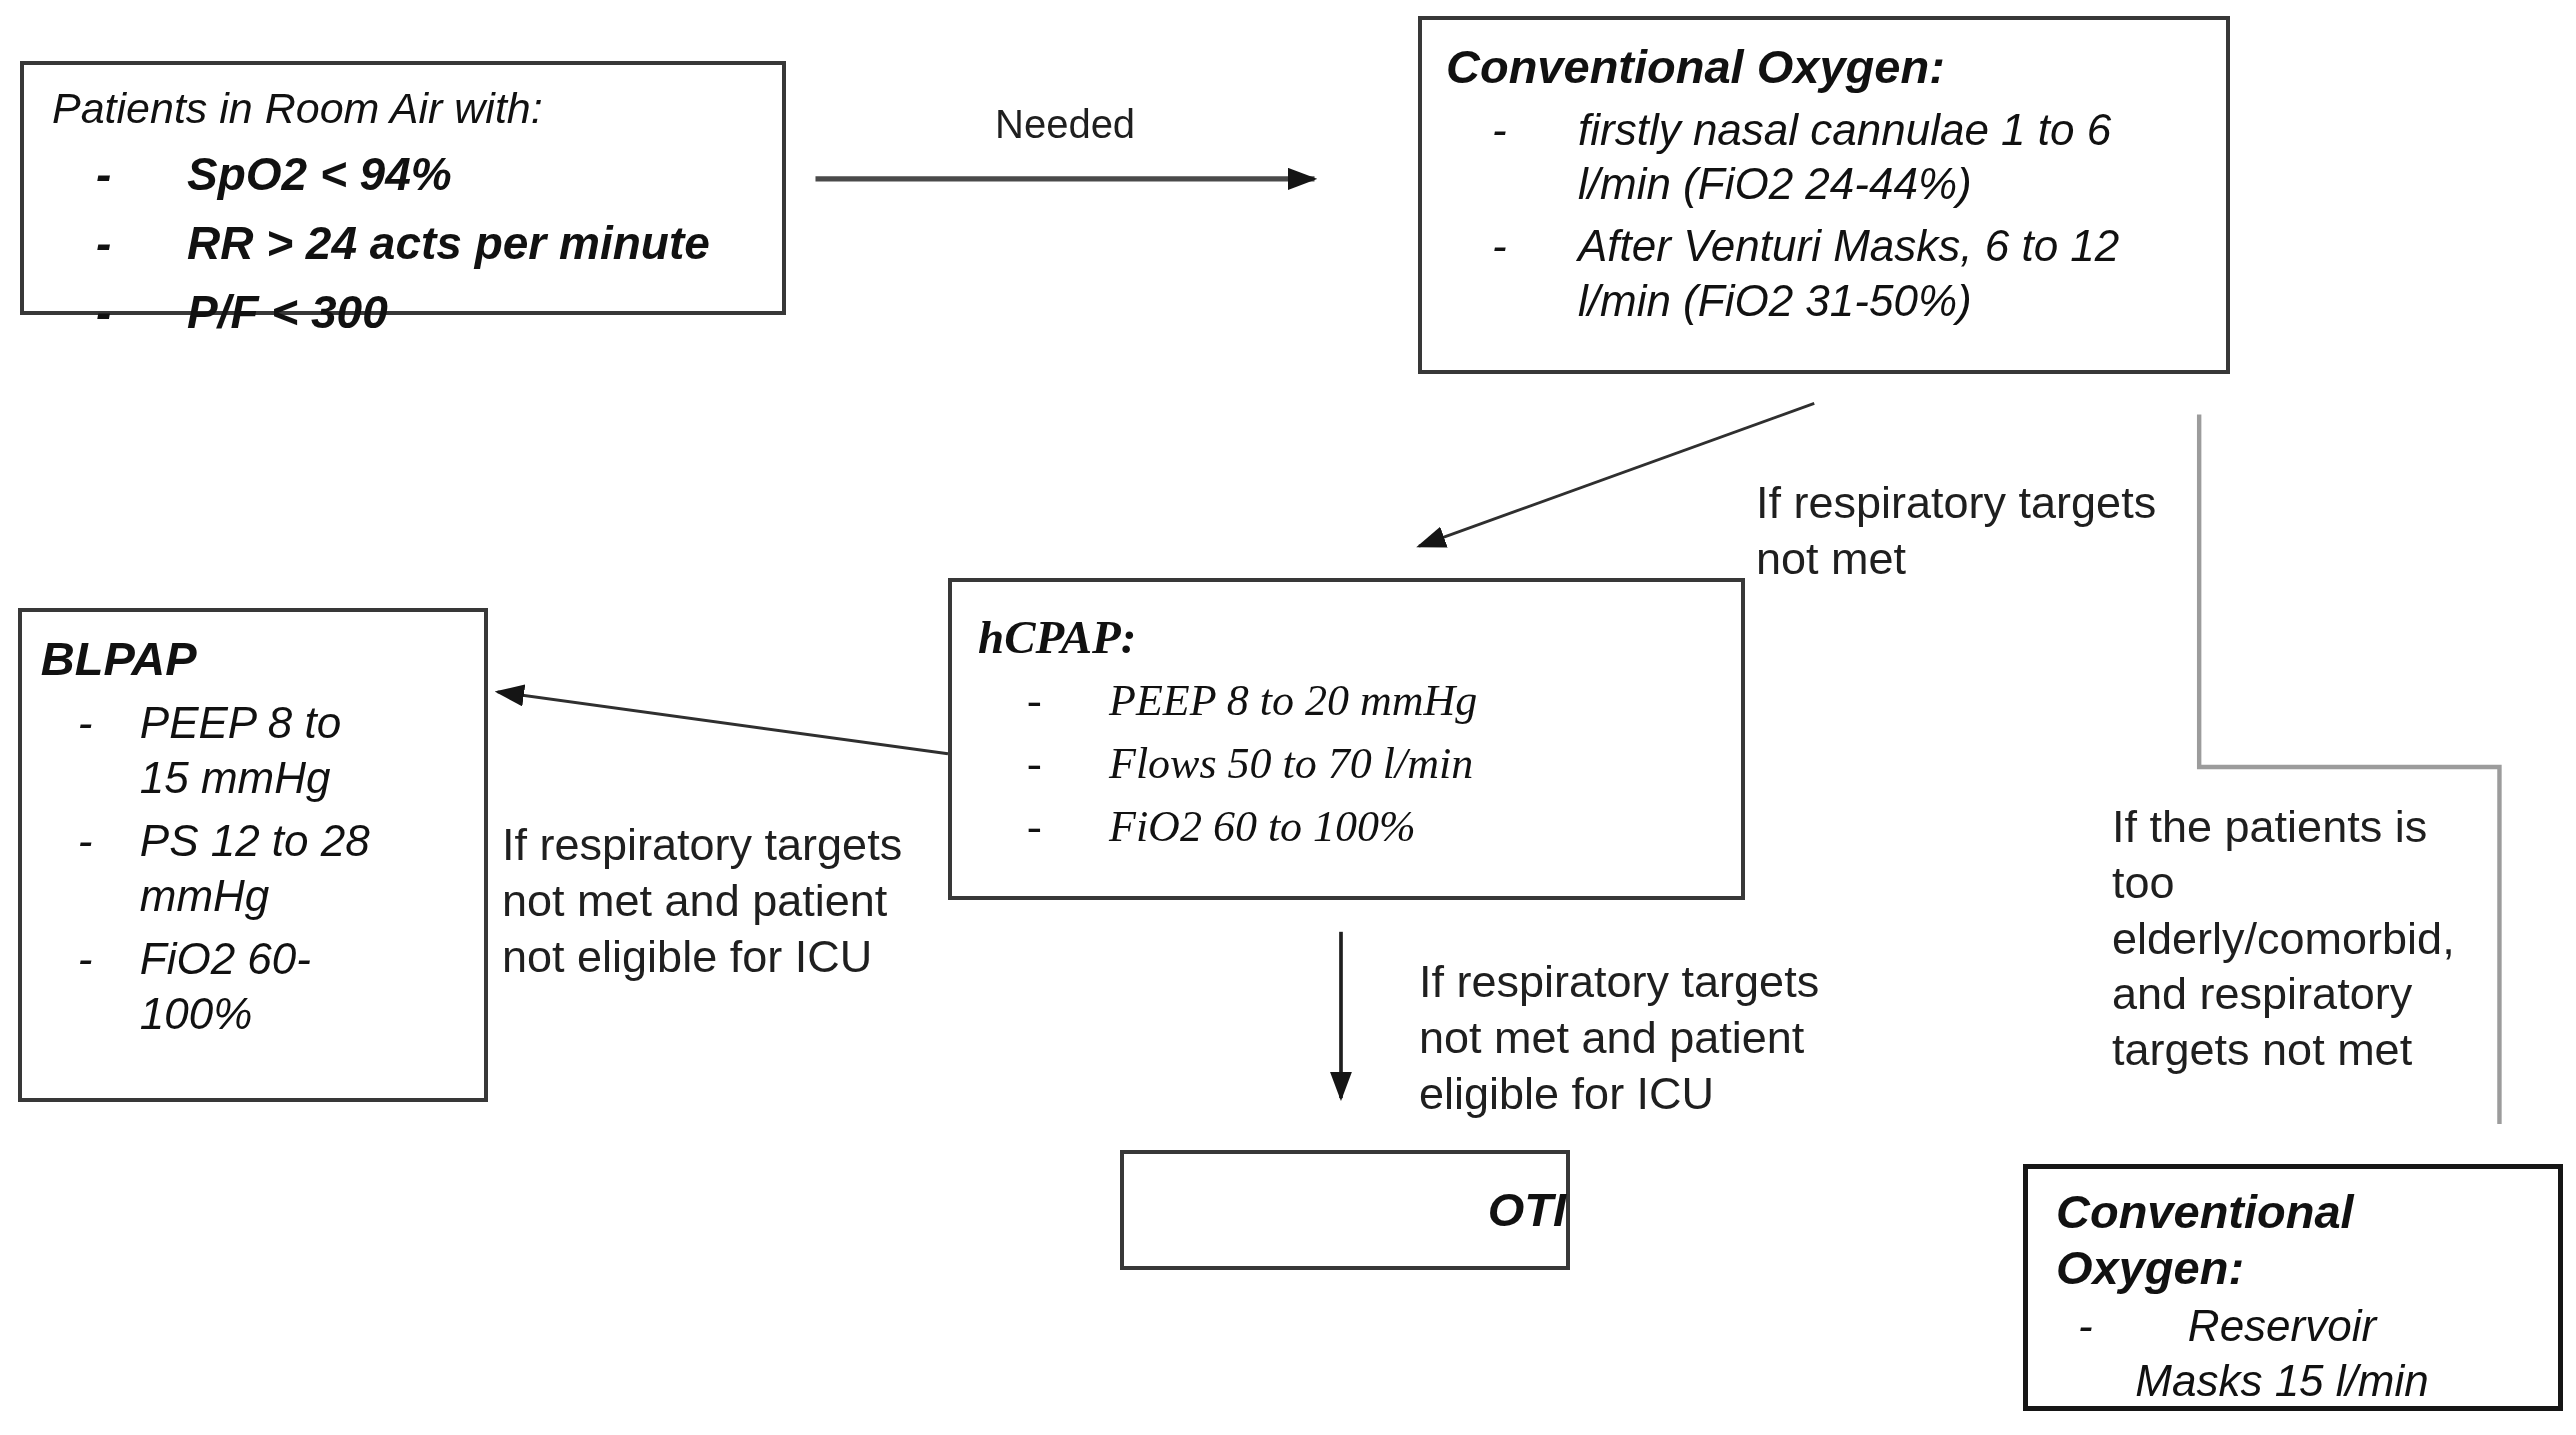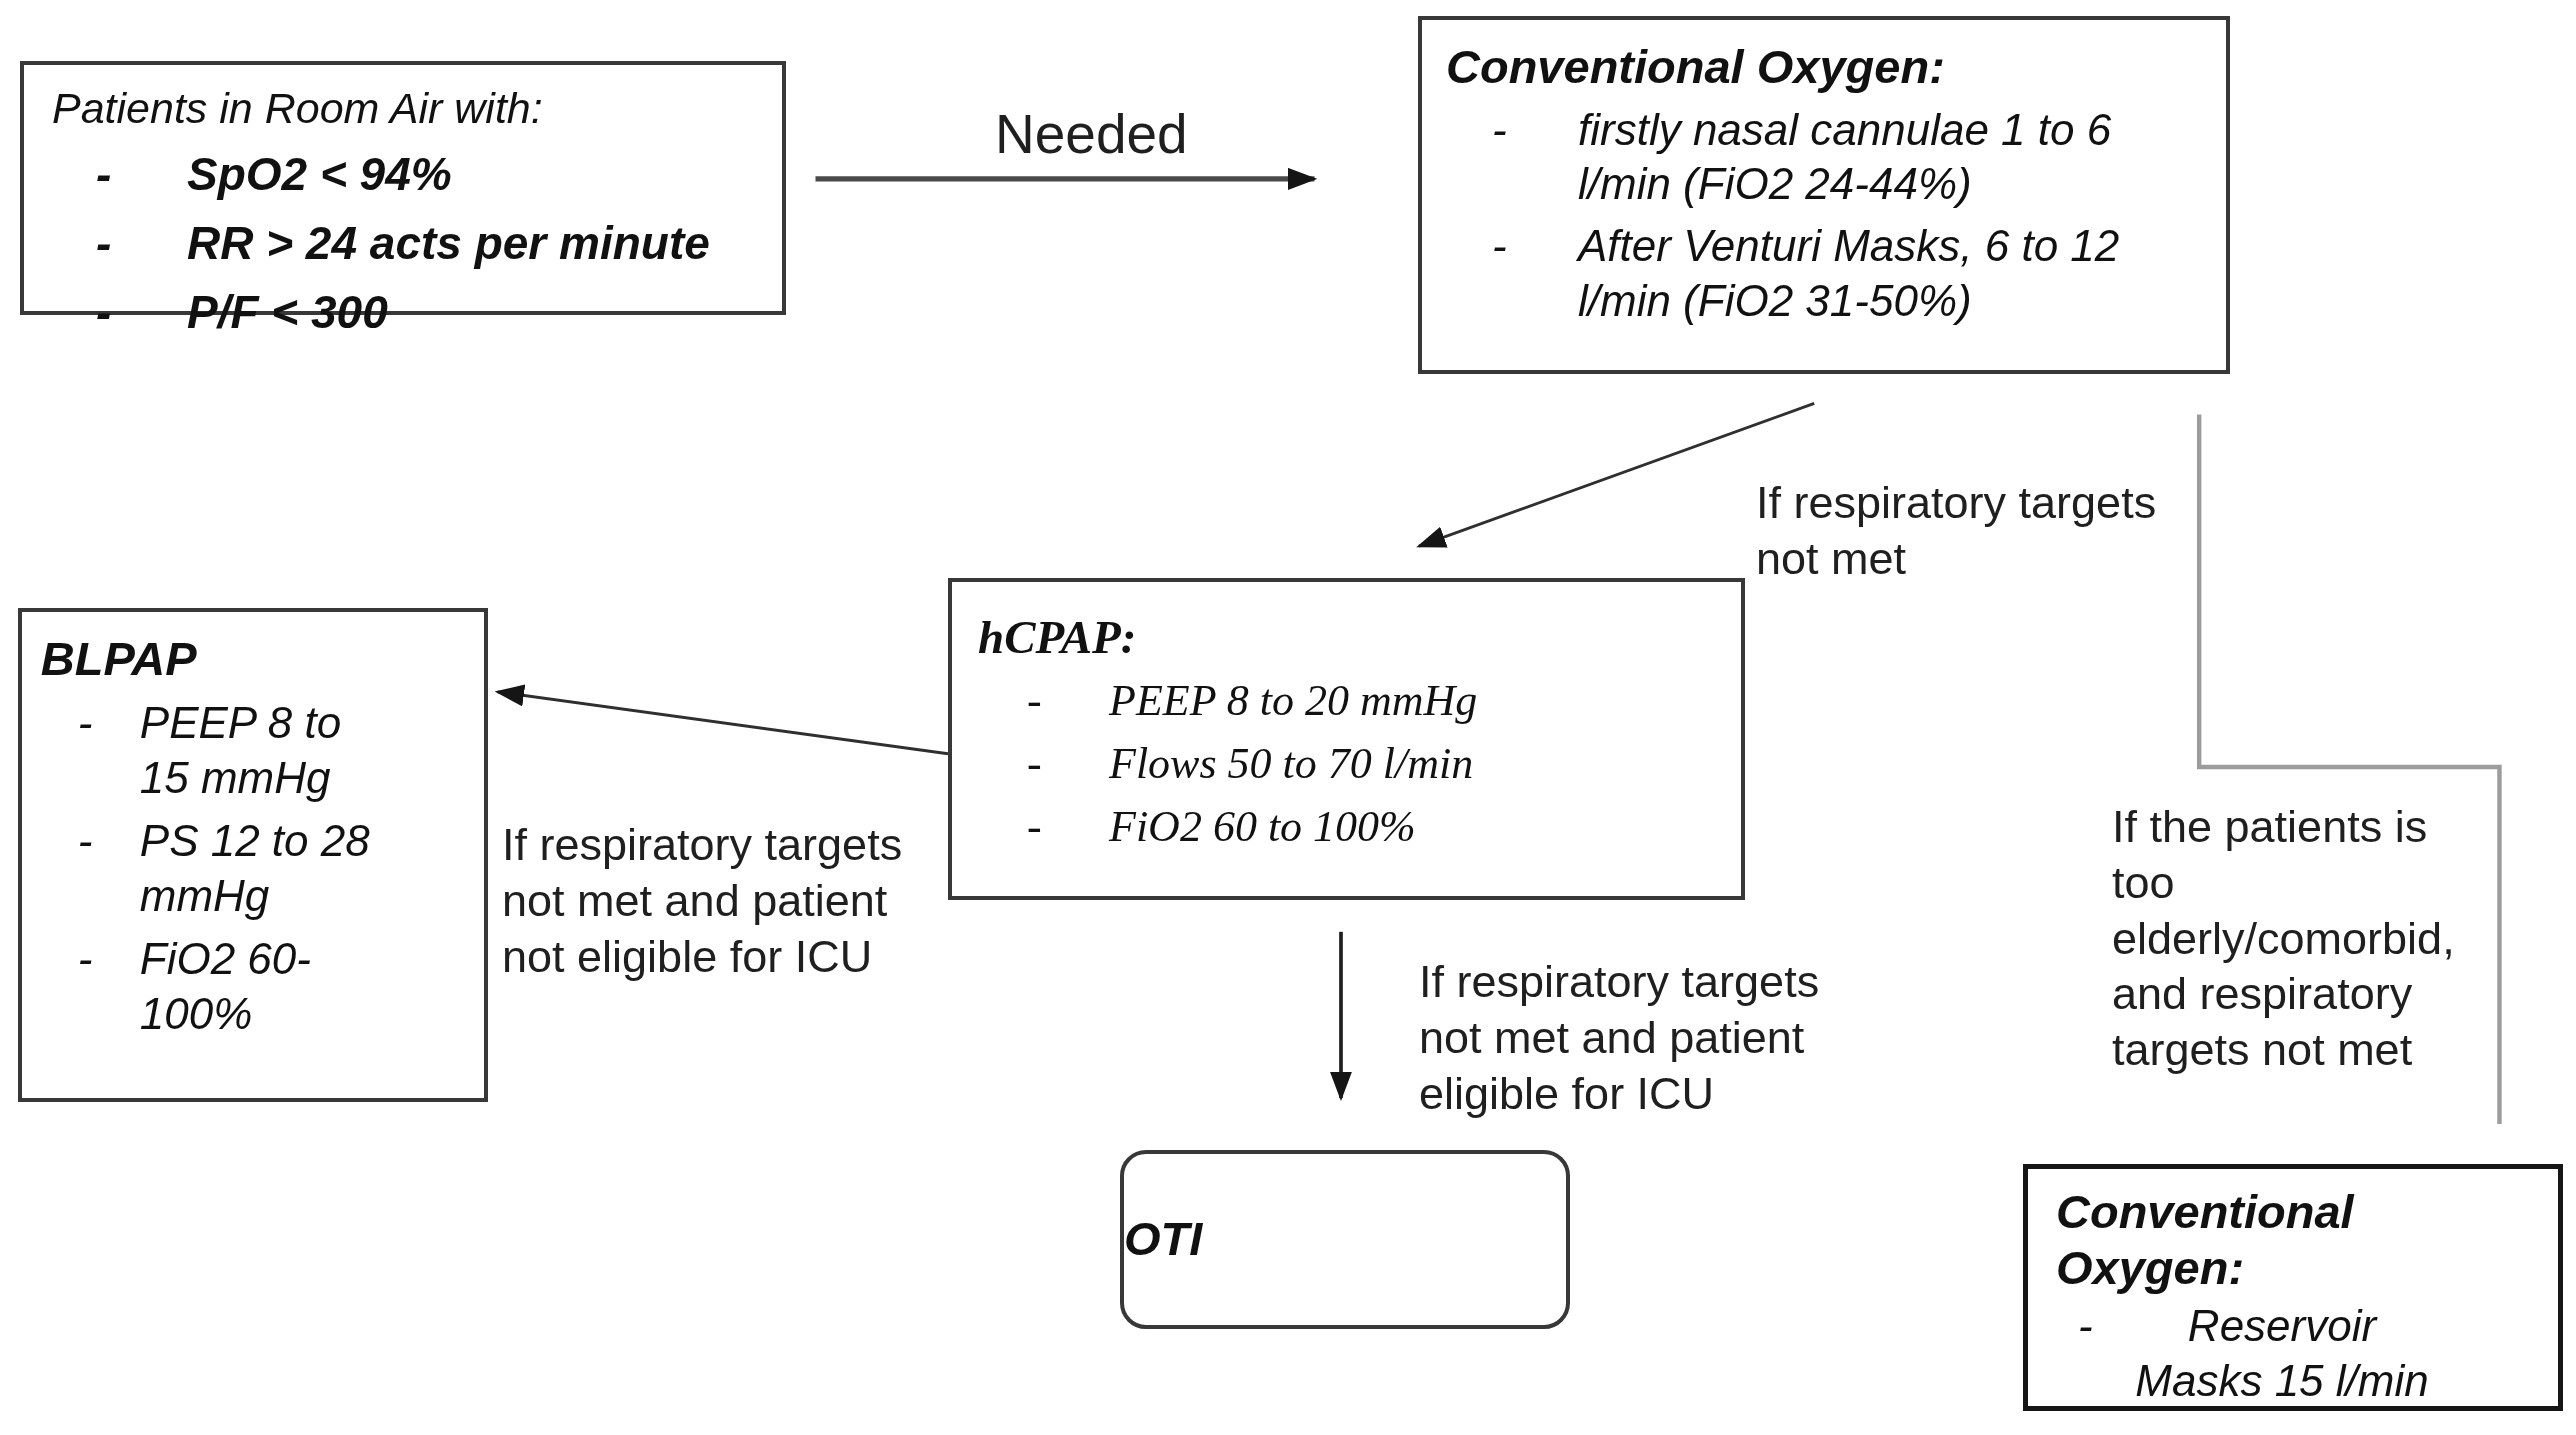--- a/index.html
+++ b/index.html
@@ -71,33 +71,33 @@
   #box-hcpap .bullet-dash { left: 49px; }
   #box-hcpap .bullet-text { max-width: 604px; }
 
   
   #box-blpap { left: 18.4px; top: 608px; width: 470px; height: 494px; padding: 19px 10.3px 0 18.4px; }
   #box-blpap .bullet-row { margin-top: 8.8px; padding-left: 99px; }
   #box-blpap .bullet-dash { left: 37px; }
   #box-blpap .bullet-text { max-width: 230px; }
 
   
-  #box-oti { left: 1120px; top: 1150px; width: 450px; height: 179px;
-             display: flex; align-items: center; justify-content: flex-start; border-radius: 26px; }
+  #box-oti { left: 1120px; top: 1150px; width: 450px; height: 120px;
+             display: flex; align-items: center; justify-content: flex-end; }
 
   
   #box-conv-bottom { left: 2023px; top: 1164px; width: 540px; height: 247px;
                      border-width: 5.2px; border-color: #161616; padding: 14.7px 10.3px 0 28px; }
   #box-conv-bottom .node-title { max-width: 442px; }
   #box-conv-bottom .bullet-row { margin-top: 2.9px; padding-left: 79px; }
   #box-conv-bottom .bullet-dash { left: 22px; }
   #box-conv-bottom .bullet-text { max-width: 294px; text-align: center; }
 
   
-  #label-needed { left: 995px; top: 100px; font-size: 55px; }
+  #label-needed { left: 995px; top: 100px; font-size: 40px; }
   #label-targets-not-met { left: 1756px; top: 475px; width: 420px; }
   #label-not-eligible { left: 502px; top: 817px; width: 420px; }
   #label-eligible { left: 1419px; top: 954px; width: 420px; }
   #label-elderly { left: 2112px; top: 799px; width: 375px; }
 </style>
 </head>
 <body>
 
 <div class="canvas">
 

